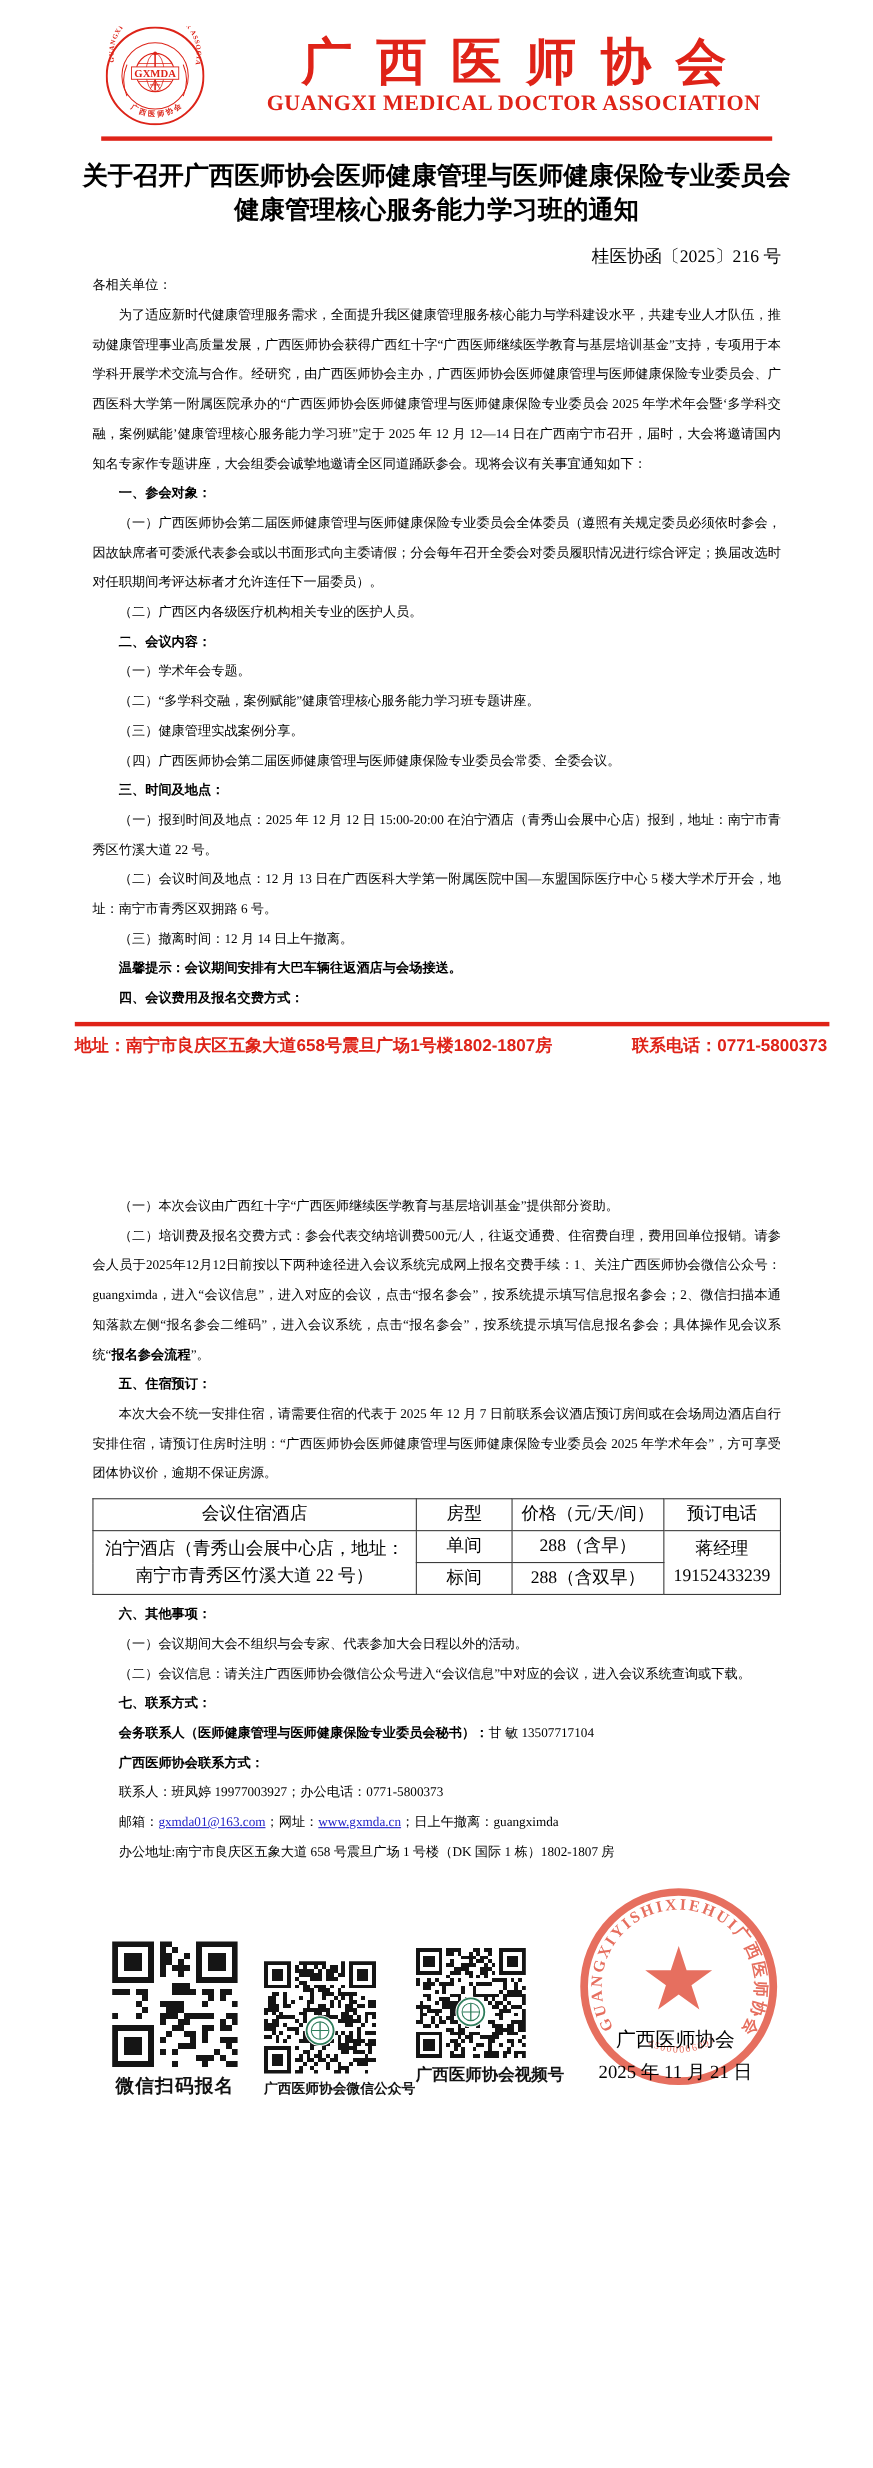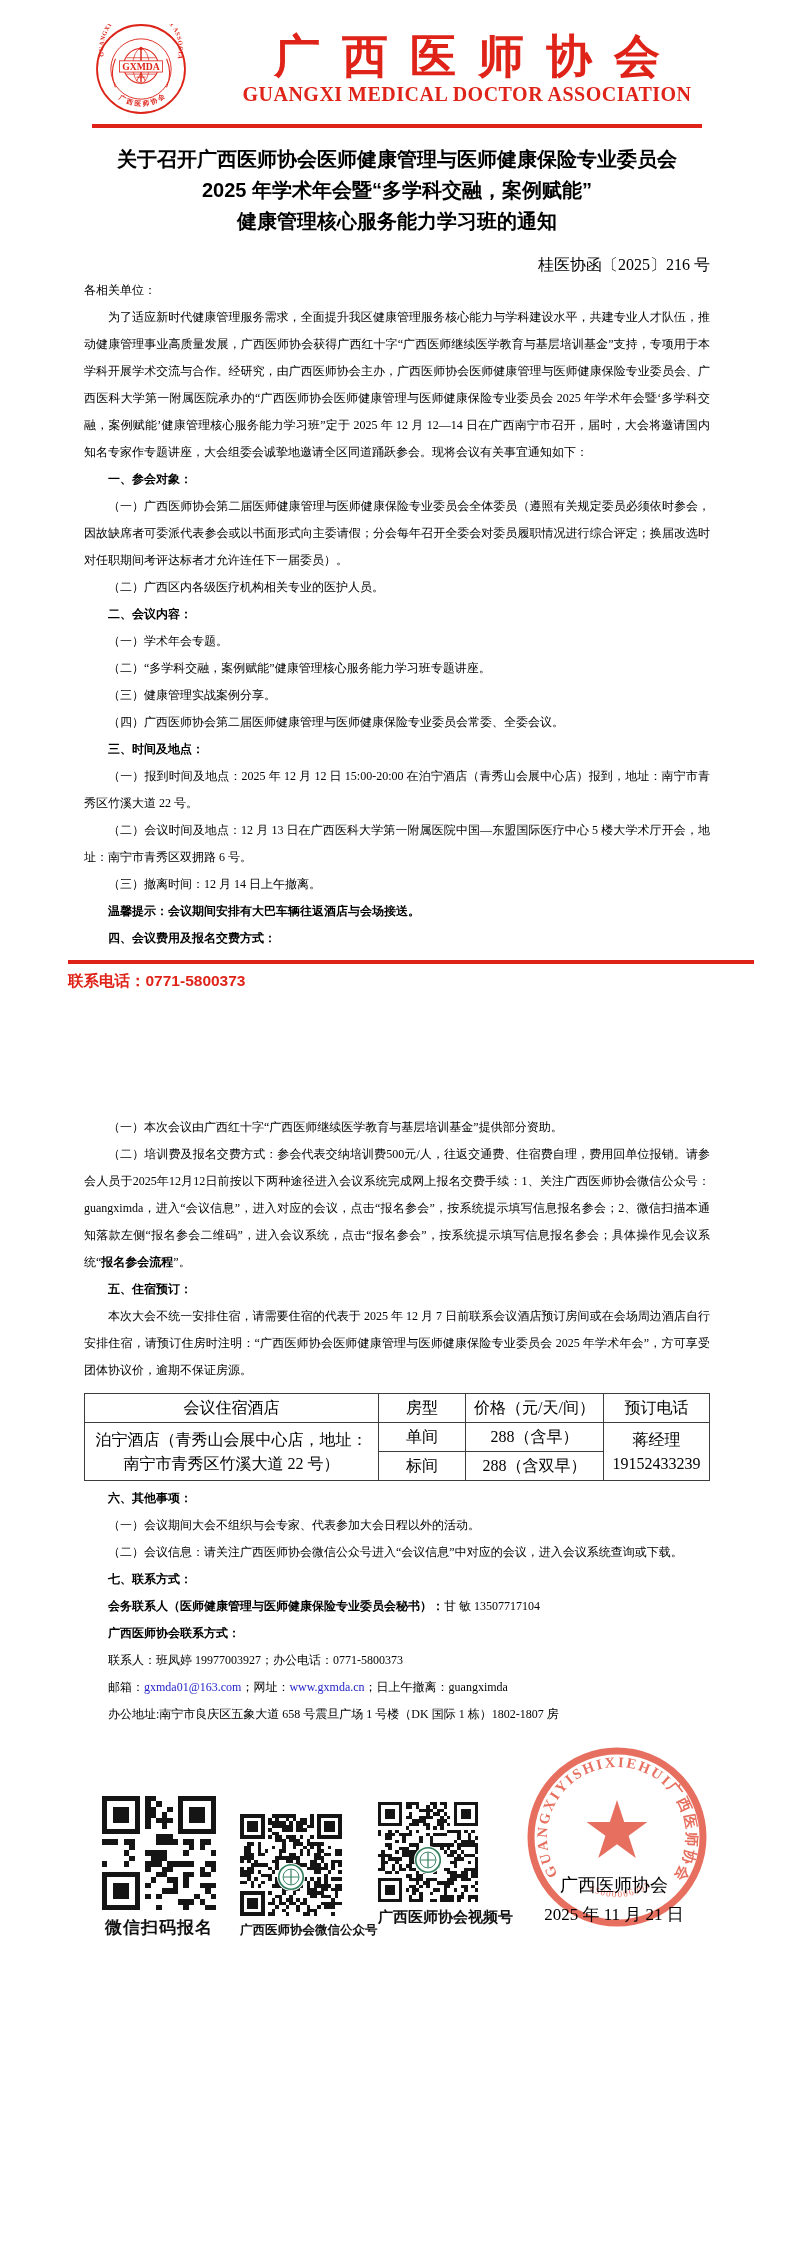--- a/index.html
+++ b/index.html
@@ -23,38 +23,38 @@
   }
   .hdr-en{
     color:#df2318;font-weight:bold;font-size:20px;line-height:24px;
     letter-spacing:.5px;white-space:nowrap;
     font-family:"Liberation Serif","DejaVu Serif",serif;
   }
   .hdr-rule{height:4px;background:#df2318;margin:10px 92px 0 92px;}
   
   .doc-title{
     margin:16px 70px 1px;text-align:center;
-    font-size:20px;line-height:31px;font-weight:bold;color:#000;
+    font-size:23px;line-height:31px;font-weight:bold;color:#000;
     font-family:"Liberation Sans","DejaVu Sans",sans-serif;
   }
   .doc-number{
     margin:16px 84px 0;text-align:right;font-size:16px;line-height:24px;color:#000;
   }
   
   .content{padding:0 84px;}
   .para{
     margin:0;font-size:12px;line-height:27px;text-align:justify;color:#000;
     text-indent:2em;
   }
   .para.nind{text-indent:0;}
   .para.h{
     font-weight:bold;font-family:"Liberation Sans","DejaVu Sans",sans-serif;
   }
   .para b{font-family:"Liberation Sans","DejaVu Sans",sans-serif;}
-  .lnk{color:#2323c8;cursor:pointer;}
+  .lnk{color:#2323c8;text-decoration:underline;cursor:pointer;}
   
   .p1-footer-rule{height:4px;background:#df2318;margin:8px 40px 0 68px;}
   .p1-footer{
     display:flex;justify-content:space-between;align-items:baseline;
     margin:7px 42px 0 68px;color:#df2318;font-weight:bold;font-size:15.5px;
     font-family:"Liberation Sans","DejaVu Sans",sans-serif;white-space:nowrap;
   }
   .page-gap{height:122px;}
   
   table.hotel{
@@ -119,21 +119,20 @@
     </svg>
     <div class="hdr-text">
       <div class="hdr-cn">广西医师协会</div>
       <div class="hdr-en">GUANGXI MEDICAL DOCTOR ASSOCIATION</div>
     </div>
   </div>
   <div class="hdr-rule"></div>
 
   <h1 class="doc-title">
     <div>关于召开广西医师协会医师健康管理与医师健康保险专业委员会</div>
-    <div>2025 年学术年会暨“多学科交融，案例赋能”</div>
     <div>健康管理核心服务能力学习班的通知</div>
   </h1>
   <div class="doc-number">桂医协函〔2025〕216 号</div>
 
   <div class="content">
     <p class="para nind">各相关单位：</p>
     <p class="para">为了适应新时代健康管理服务需求，全面提升我区健康管理服务核心能力与学科建设水平，共建专业人才队伍，推动健康管理事业高质量发展，广西医师协会获得广西红十字“广西医师继续医学教育与基层培训基金”支持，专项用于本学科开展学术交流与合作。经研究，由广西医师协会主办，广西医师协会医师健康管理与医师健康保险专业委员会、广西医科大学第一附属医院承办的“广西医师协会医师健康管理与医师健康保险专业委员会 2025 年学术年会暨‘多学科交融，案例赋能’健康管理核心服务能力学习班”定于 2025 年 12 月 12—14 日在广西南宁市召开，届时，大会将邀请国内知名专家作专题讲座，大会组委会诚挚地邀请全区同道踊跃参会。现将会议有关事宜通知如下：</p>
 
     <p class="para h">一、参会对象：</p>
     <p class="para">（一）广西医师协会第二届医师健康管理与医师健康保险专业委员会全体委员（遵照有关规定委员必须依时参会，因故缺席者可委派代表参会或以书面形式向主委请假；分会每年召开全委会对委员履职情况进行综合评定；换届改选时对任职期间考评达标者才允许连任下一届委员）。</p>
@@ -148,20 +147,21 @@
     <p class="para h">三、时间及地点：</p>
     <p class="para">（一）报到时间及地点：2025 年 12 月 12 日 15:00-20:00 在泊宁酒店（青秀山会展中心店）报到，地址：南宁市青秀区竹溪大道 22 号。</p>
     <p class="para">（二）会议时间及地点：12 月 13 日在广西医科大学第一附属医院中国—东盟国际医疗中心 5 楼大学术厅开会，地址：南宁市青秀区双拥路 6 号。</p>
     <p class="para">（三）撤离时间：12 月 14 日上午撤离。</p>
     <p class="para h">温馨提示：会议期间安排有大巴车辆往返酒店与会场接送。</p>
     <p class="para h">四、会议费用及报名交费方式：</p>
   </div>
 
   <div class="p1-footer-rule"></div>
   <div class="p1-footer">
+    <span>地址：南宁市良庆区五象大道658号震旦广场1号楼1802-1807房</span>
     <span>联系电话：0771-5800373</span>
   </div>
 
   <div class="page-gap"></div>
 
   <div class="content">
     <p class="para">（一）本次会议由广西红十字“广西医师继续医学教育与基层培训基金”提供部分资助。</p>
     <p class="para"><span>（二）培训费及报名交费方式：参会代表交纳培训费500元/人，往返交通费、住宿费自理，费用回单位报销。请参会人员于2025年12月12日前按以下两种途径进入会议系统完成网上报名交费手续：1、关注广西医师协会微信公众号：guangximda，进入“会议信息”，进入对应的会议，点击“报名参会”，按系统提示填写信息报名参会；2、微信扫描本通知落款左侧“报名参会二维码”，进入会议系统，点击“报名参会”，按系统提示填写信息报名参会；具体操作见会议系统“</span><b>报名参会流程</b><span>”。</span></p>
 
     <p class="para h">五、住宿预订：</p>

